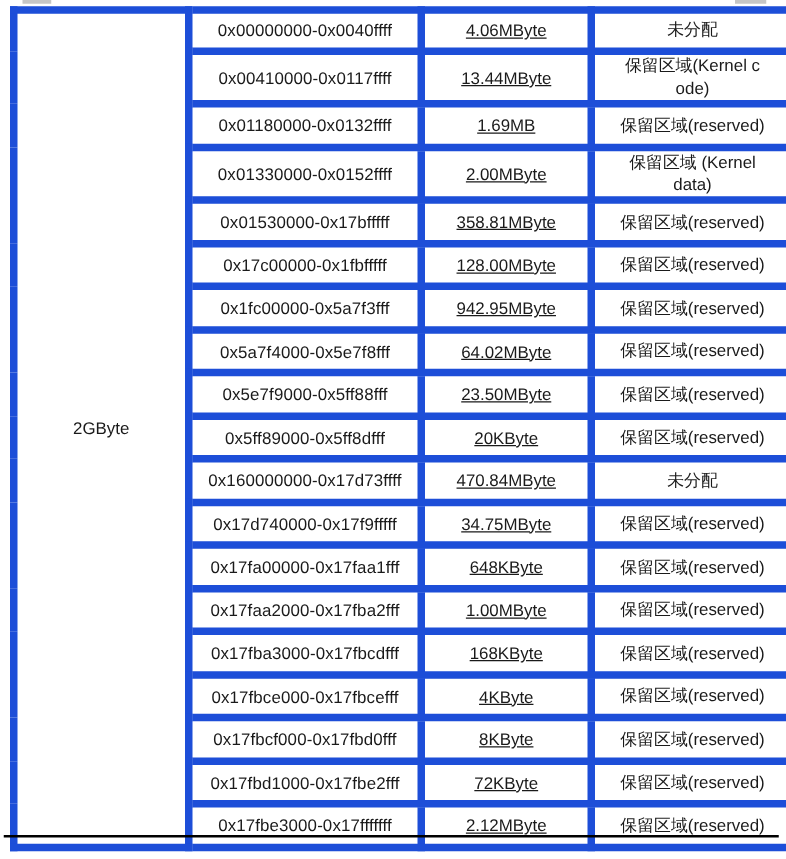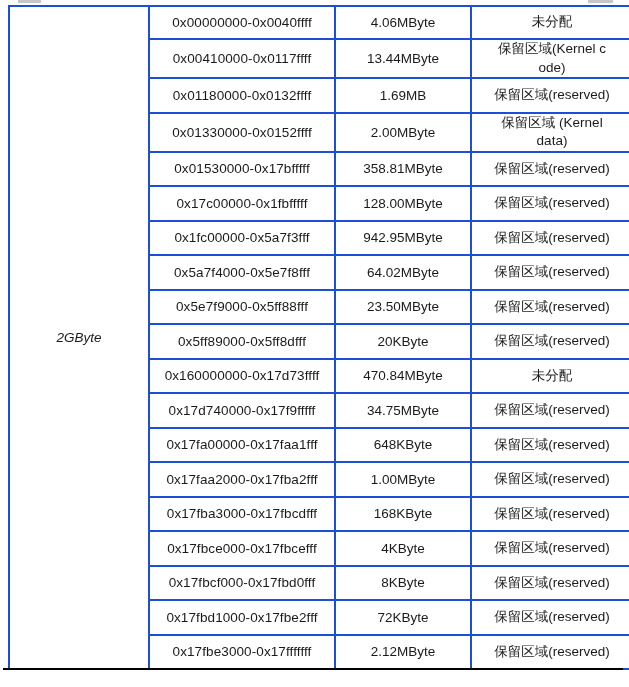--- a/index.html
+++ b/index.html
@@ -22,30 +22,30 @@
 
   table.mem-table {
     position: absolute;
     left: 8px;
     top: 5px;
     width: 613px;
     border-collapse: collapse;
     table-layout: fixed;
   }
   table.mem-table td {
-    border: 2px solid #1d4ed8;
+    border: 6px solid #1d4ed8;
     text-align: center;
     vertical-align: middle;
     font-size: 13.5px;
     padding: 0 3px;
     overflow: hidden;
   }
-  td.group-cell { width: 140px; font-size: 13.5px; font-style: italic; }
+  td.group-cell { width: 140px; font-size: 13.5px; }
   td.cell-range { width: 186px; letter-spacing: 0.1px; }
-  td.cell-size  { width: 136px; }
+  td.cell-size  { width: 136px; text-decoration: underline; }
   td.cell-desc  { width: 162px; white-space: pre-line; line-height: 1.35; font-size: 13.5px; }
   tr.row-normal { height: 34.5px; }
   tr.row-tall   { height: 39px; }
   tr.row-first  { height: 33px; }
 
   .bottom-rule {
     position: absolute;
     left: 3px;
     top: 668px;
     width: 620px;

